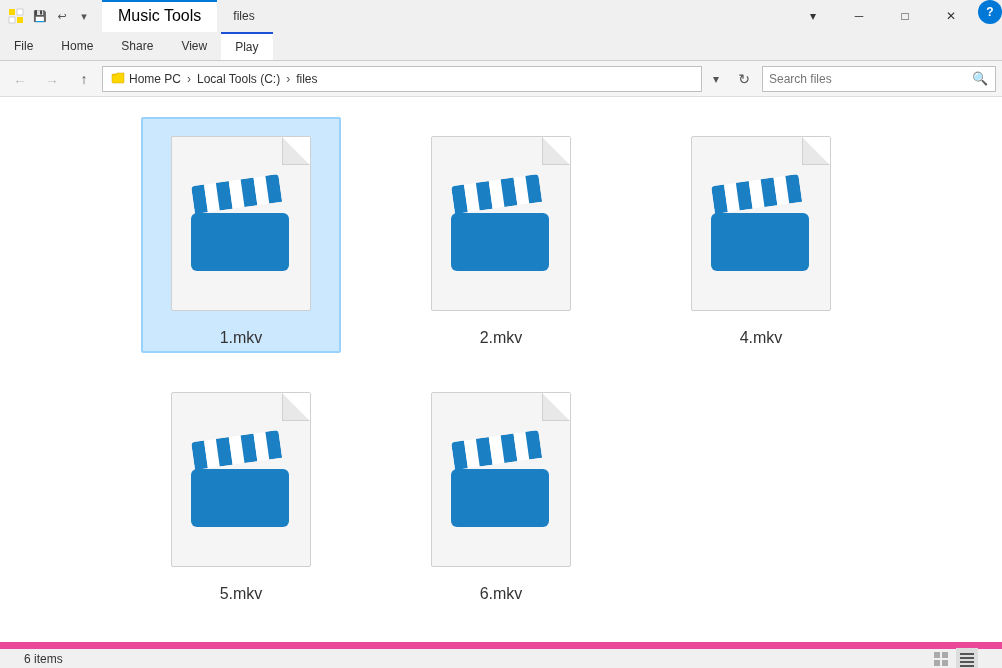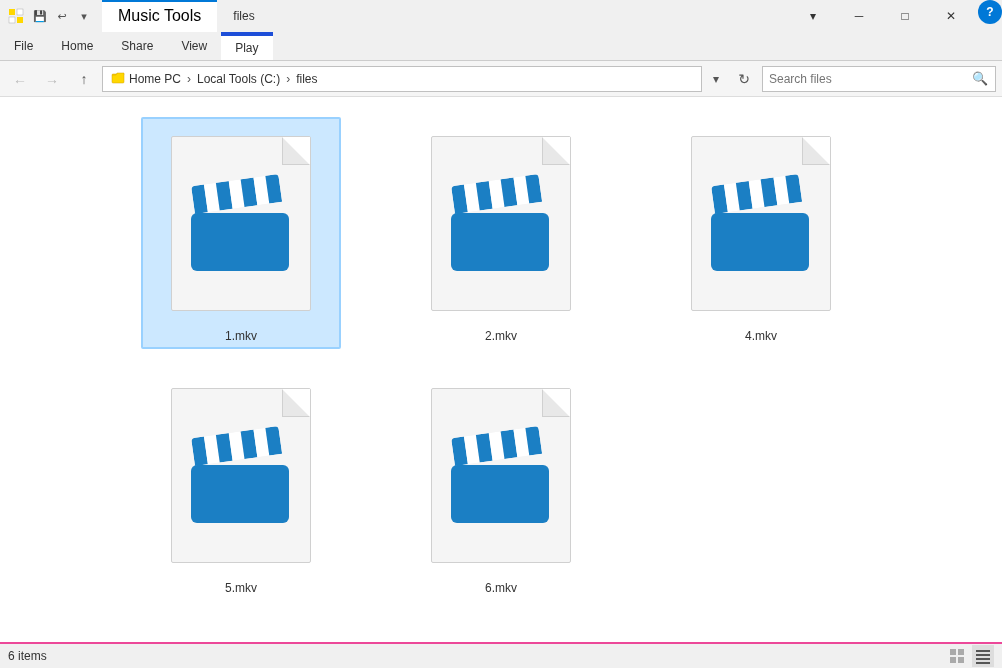--- a/index.html
+++ b/index.html
@@ -15,21 +15,21 @@
     .title-tab { padding: 0 16px; display: flex; align-items: center; font-size: 16px; color: #333; cursor: pointer; border-bottom: 2px solid transparent; }
     .title-tab.active { background: #fff; border-top: 2px solid #0078d7; color: #000; font-weight: 500; }
     .title-text { padding: 0 16px; display: flex; align-items: center; font-size: 12px; color: #333; }
     .window-controls { display: flex; align-items: stretch; margin-left: auto; }
     .win-btn { width: 46px; display: flex; align-items: center; justify-content: center; font-size: 12px; color: #333; cursor: pointer; }
 
     
     .ribbon { background: #f0f0f0; border-bottom: 1px solid #ccc; display: flex; flex-direction: column; }
     .ribbon-tabs { display: flex; height: 28px; align-items: stretch; }
     .ribbon-tab { padding: 0 14px; display: flex; align-items: center; font-size: 12px; color: #333; cursor: pointer; }
-    .ribbon-tab.active-ribbon { background: #fff; border-top: 4px solid #1d4ed8; font-weight: 500; }
+    .ribbon-tab.active-ribbon { background: #fff; border-top: 2px solid #1d4ed8; font-weight: 500; }
 
     
     .address-bar { height: 36px; background: #f5f5f5; border-bottom: 1px solid #ddd; display: flex; align-items: center; padding: 0 6px; gap: 4px; }
     .nav-btn { width: 28px; height: 26px; display: flex; align-items: center; justify-content: center; color: #555; cursor: pointer; font-size: 14px; border-radius: 2px; }
     .nav-btn.disabled { color: #bbb; cursor: default; }
     .address-path { flex: 1; height: 26px; background: #fff; border: 1px solid #c0c0c0; display: flex; align-items: center; padding: 0 8px; gap: 4px; font-size: 12px; color: #333; }
     .path-crumb { color: #333; cursor: pointer; }
     .path-sep { color: #555; margin: 0 2px; }
     .path-arrow { width: 20px; height: 26px; display: flex; align-items: center; justify-content: center; color: #555; cursor: pointer; }
     .refresh-btn { width: 28px; height: 26px; display: flex; align-items: center; justify-content: center; color: #555; cursor: pointer; border-radius: 2px; font-size: 14px; }
@@ -48,24 +48,24 @@
     .file-icon-wrapper { width: 160px; height: 200px; position: relative; display: flex; align-items: center; justify-content: center; }
 
     
     .doc-shape { width: 140px; height: 175px; background: #f5f5f5; border: 1px solid #d0d0d0; border-radius: 2px; position: relative; display: flex; align-items: center; justify-content: center; }
     .doc-fold { position: absolute; top: 0; right: 0; width: 28px; height: 28px; background: linear-gradient(225deg, #d0d0d0 50%, #e8e8e8 50%); border-left: 1px solid #d0d0d0; border-bottom: 1px solid #d0d0d0; border-radius: 0 2px 0 0; }
     .doc-fold::after { content: ''; position: absolute; top: 0; right: 0; width: 0; height: 0; border-style: solid; border-width: 0 28px 28px 0; border-color: transparent #fff transparent transparent; }
 
     
     .mkv-icon { width: 100px; height: 85px; position: relative; margin-top: 10px; }
 
-    .file-label { margin-top: 6px; font-size: 12px; color: #333; text-align: center; }
-
-    
-    .status-bar { height: 26px; background: #f0f0f0; border-top: 2px solid #ec4899; display: flex; align-items: center; justify-content: space-between; padding: 0 8px; font-size: 12px; color: #333; }
+    .file-label { margin-top: 6px; font-size: 16px; color: #333; text-align: center; }
+
+    
+    .status-bar { height: 26px; background: #f0f0f0; border-top: 7px solid #ec4899; display: flex; align-items: center; justify-content: space-between; padding: 0 24px; font-size: 12px; color: #333; }
     .status-right { display: flex; gap: 4px; align-items: center; }
     .view-btn { width: 22px; height: 22px; display: flex; align-items: center; justify-content: center; cursor: pointer; color: #555; font-size: 14px; }
     .view-btn.active { background: #ddd; }
 
     
     .help-btn { width: 24px; height: 24px; background: #0078d7; border-radius: 50%; display: flex; align-items: center; justify-content: center; color: #fff; font-size: 12px; font-weight: bold; cursor: pointer; margin-left: 4px; }
   </style>
 </head>
 <body>
 

